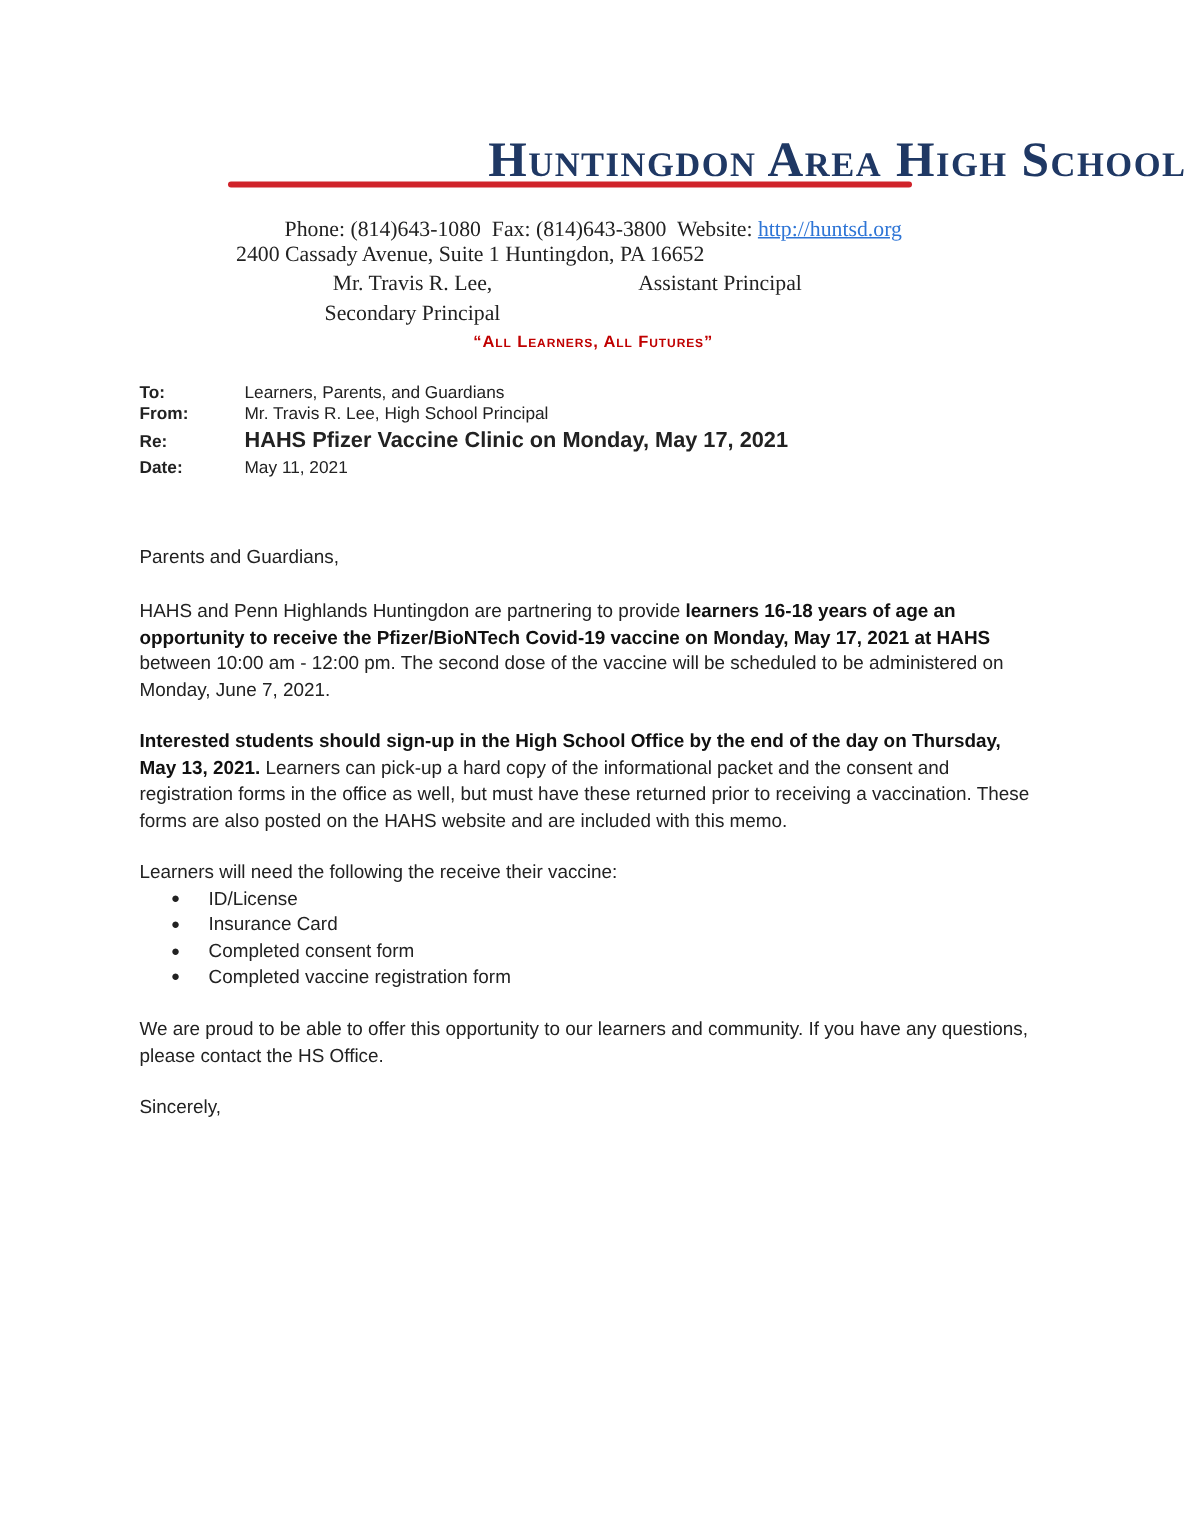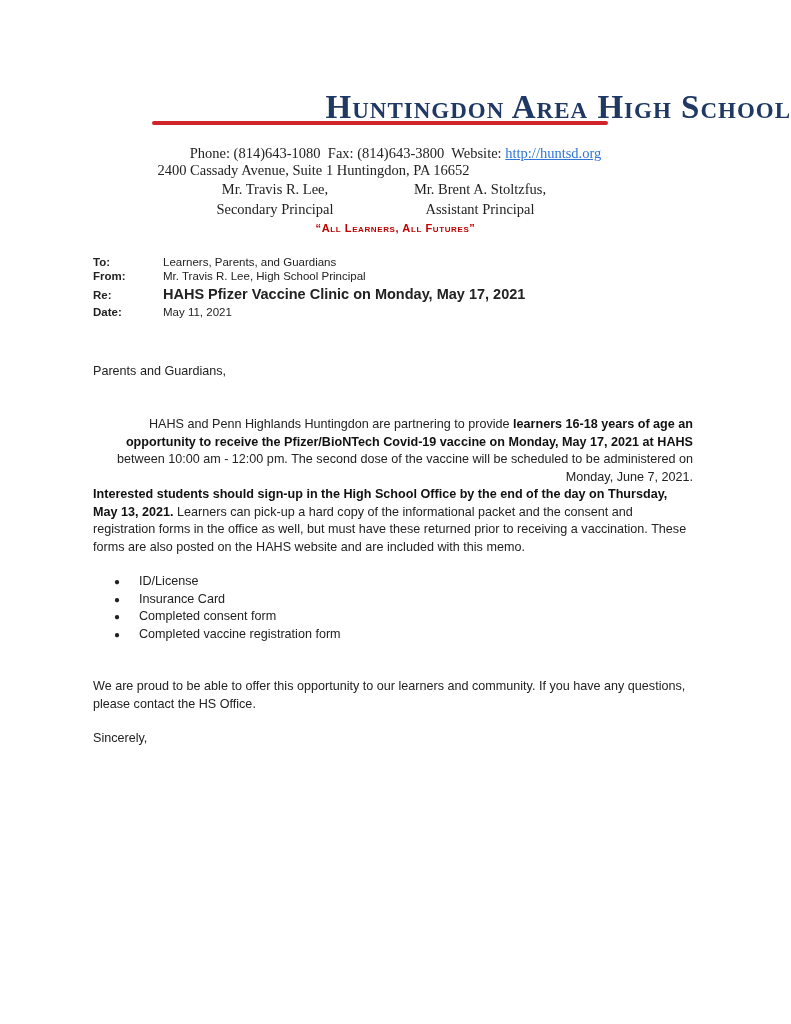--- a/index.html
+++ b/index.html
@@ -41,21 +41,20 @@
   <span>(814)643-3800</span>&nbsp;
   <span>Website:</span>
   <a>http://huntsd.org</a>
 </div>
 
 <div class="principal p1">
   <div>Mr. Travis R. Lee,</div>
   <div>Secondary Principal</div>
 </div>
 <div class="principal p2">
-  <div>Mr. Brent A. Stoltzfus,</div>
   <div>Assistant Principal</div>
 </div>
 <div class="motto">“All Learners, All Futures”</div>
 
 <div class="memo" style="top:256px;">
   <div class="memo-row" style="top:0;">
     <span class="memo-label">To:</span>
     <span class="memo-value">Learners, Parents, and Guardians</span>
   </div>
   <div class="memo-row" style="top:14px;">
@@ -67,29 +66,30 @@
     <span class="memo-value">HAHS Pfizer Vaccine Clinic on Monday, May 17, 2021</span>
   </div>
   <div class="memo-row" style="top:50px;">
     <span class="memo-label">Date:</span>
     <span class="memo-value">May 11, 2021</span>
   </div>
 </div>
 
 <div class="body-text" style="top:335px;">Parents and Guardians,</div>
 
-<div class="body-text" style="top:388px;text-align:right;">
+<div class="body-text" style="top:371px;">
   <span>HAHS and Penn Highlands Huntingdon are partnering to provide </span><b>learners 16-18 years of age an opportunity to receive the Pfizer/BioNTech Covid-19 vaccine on Monday, May 17, 2021 at HAHS</b><span> between 10:00 am - 12:00 pm.  The second dose of the vaccine will be scheduled to be administered on Monday, June 7, 2021.</span>
 </div>
 
 <div class="body-text" style="top:458px;">
   <b>Interested students should sign-up in the High School Office by the end of the day on Thursday, May 13, 2021.</b><span>  Learners can pick-up a hard copy of the informational packet and the consent and registration forms in the office as well, but must have these returned prior to receiving a vaccination.  These forms are also posted on the HAHS website and are included with this memo.</span>
 </div>
 
 <div class="body-text" style="top:545px;">
+  <div>Learners will need the following the receive their vaccine:</div>
   <ul class="req">
     <li>ID/License</li>
     <li>Insurance Card</li>
     <li>Completed consent form</li>
     <li>Completed vaccine registration form</li>
   </ul>
 </div>
 
 <div class="body-text" style="top:650px;">We are proud to be able to offer this opportunity to our learners and community.  If you have any questions, please contact the HS Office.</div>
 

